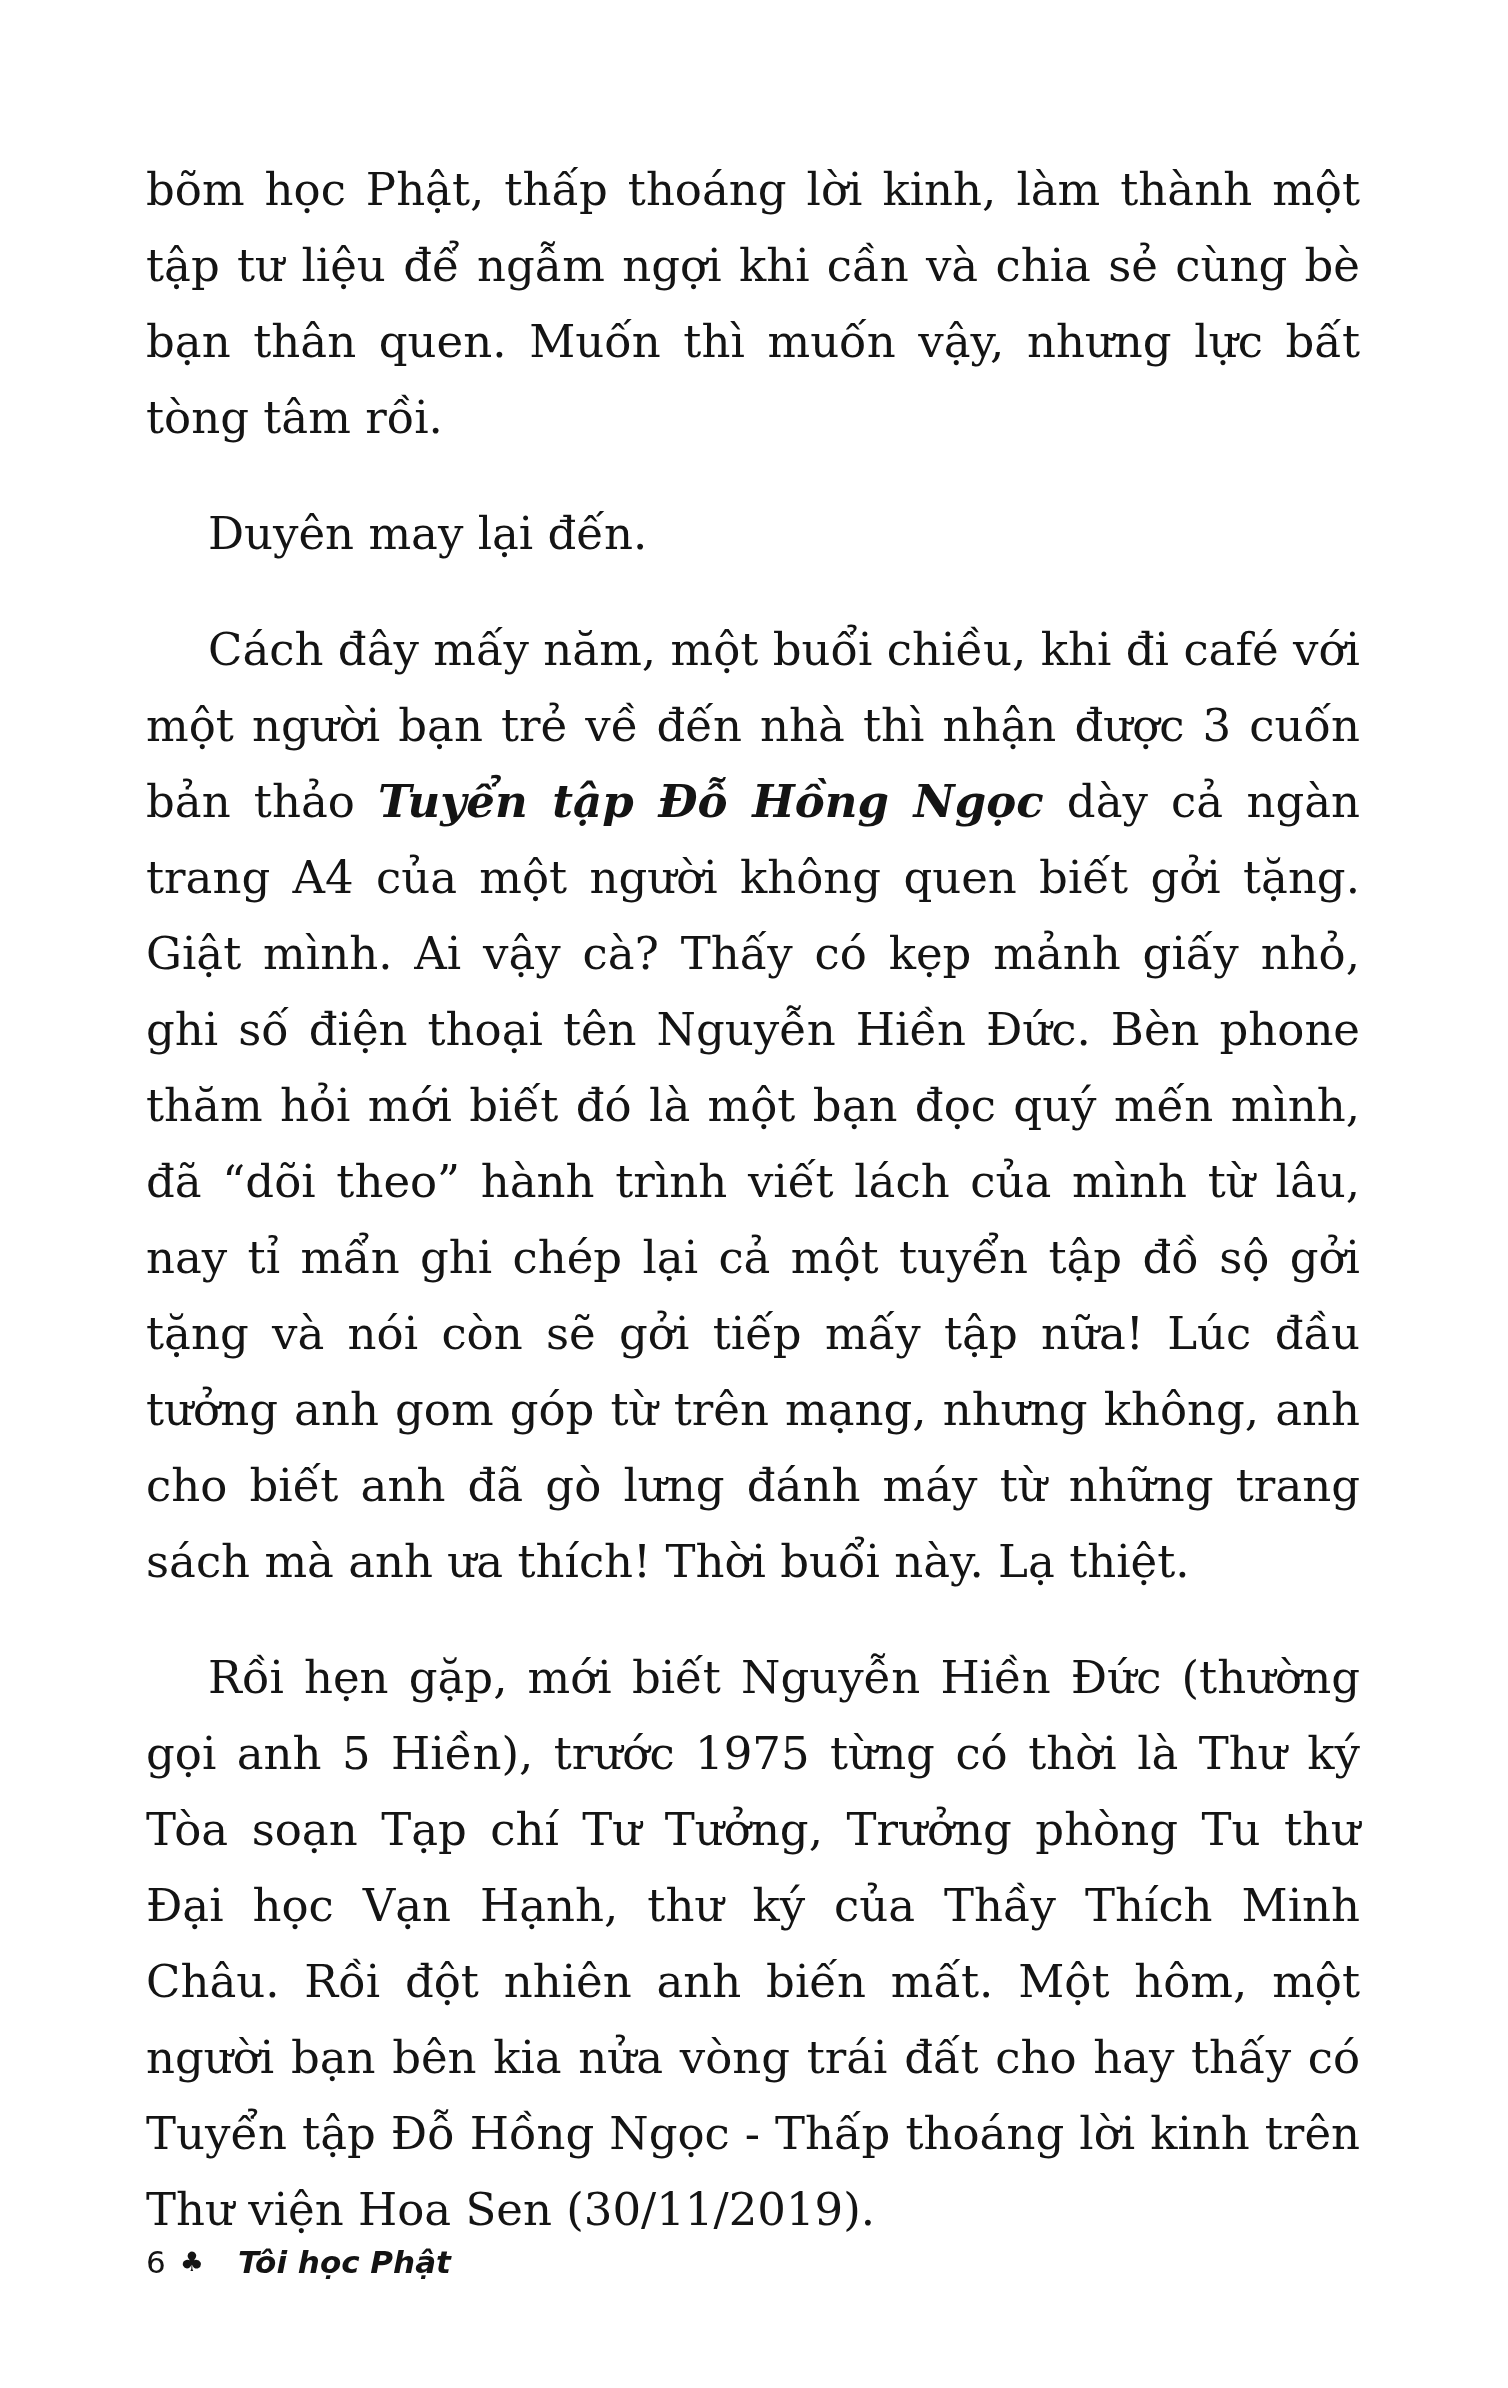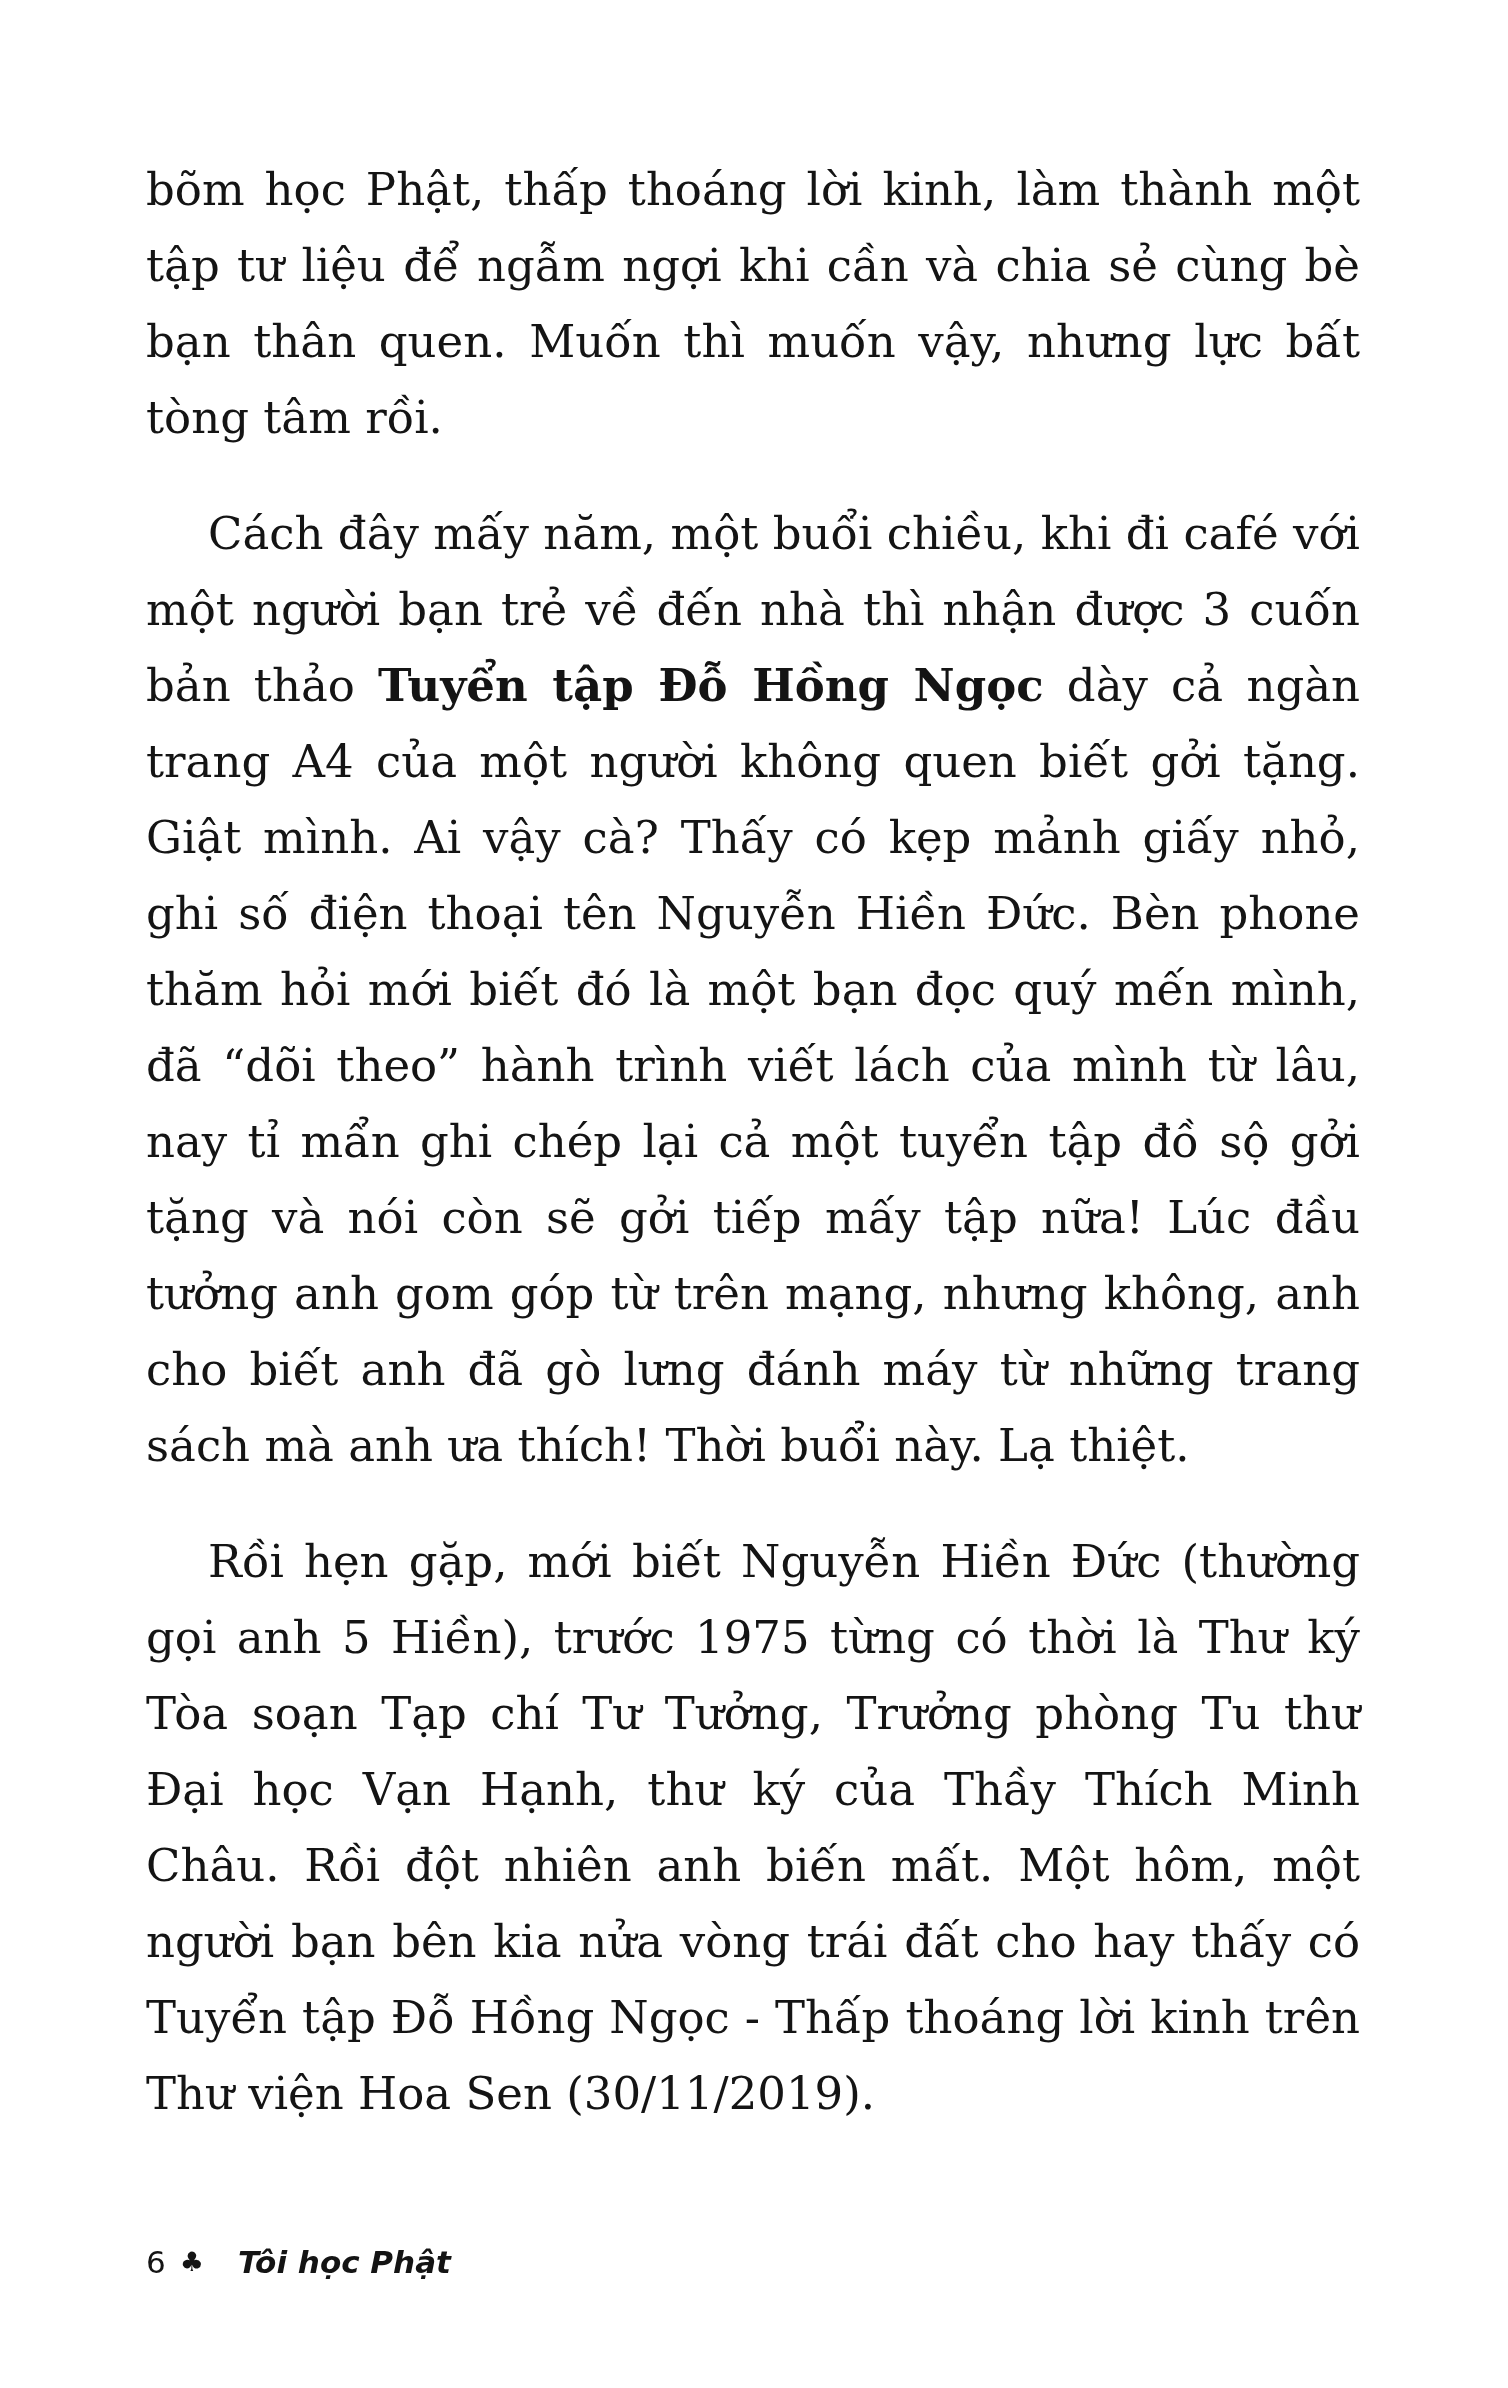--- a/index.html
+++ b/index.html
@@ -26,21 +26,21 @@
     font-size: 45px;
     line-height: 76px;
     text-align: justify;
     text-justify: inter-word;
   }
   .para.indent {
     text-indent: 62px;
   }
   .normal { font-style: normal; font-weight: normal; }
   .italic { }
-  .bold-italic { font-weight: bold; }
+  .bold-italic { font-style: italic; font-weight: bold; }
   .footer {
     position: absolute;
     left: 146px;
     bottom: 108px;
     font-family: "DejaVu Sans", "Liberation Sans", sans-serif;
     font-size: 31px;
     color: #141414;
     display: flex;
     align-items: center;
     gap: 14px;
@@ -60,20 +60,21 @@
     font-style: italic;
     margin-left: 20px;
   }
 </style>
 </head>
 <body>
 
 <div class="page">
   <div class="text-block">
       <p class="para"><span class="normal">bõm học Phật, thấp thoáng lời kinh, làm thành một tập tư liệu để ngẫm ngợi khi cần và chia sẻ cùng bè bạn thân quen. Muốn thì muốn vậy, nhưng lực bất tòng tâm rồi.</span></p>
+      <p class="para indent"><span class="normal">Duyên may lại đến.</span></p>
       <p class="para indent"><span class="normal">Cách đây mấy năm, một buổi chiều, khi đi café với một người bạn trẻ về đến nhà thì nhận được 3 cuốn bản thảo </span><span class="bold-italic">Tuyển tập Đỗ Hồng Ngọc</span><span class="normal"> dày cả ngàn trang A4 của một người không quen biết gởi tặng. Giật mình. Ai vậy cà? Thấy có kẹp mảnh giấy nhỏ, ghi số điện thoại tên Nguyễn Hiền Đức. Bèn phone thăm hỏi mới biết đó là một bạn đọc quý mến mình, đã “dõi theo” hành trình viết lách của mình từ lâu, nay tỉ mẩn ghi chép lại cả một tuyển tập đồ sộ gởi tặng và nói còn sẽ gởi tiếp mấy tập nữa! Lúc đầu tưởng anh gom góp từ trên mạng, nhưng không, anh cho biết anh đã gò lưng đánh máy từ những trang sách mà anh ưa thích! Thời buổi này. Lạ thiệt.</span></p>
       <p class="para indent"><span class="normal">Rồi hẹn gặp, mới biết Nguyễn Hiền Đức (thường gọi anh 5 Hiền), trước 1975 từng có thời là Thư ký Tòa soạn Tạp chí </span><span class="italic">Tư Tưởng</span><span class="normal">, Trưởng phòng Tu thư Đại học Vạn Hạnh, thư ký của Thầy Thích Minh Châu. Rồi đột nhiên anh biến mất. Một hôm, một người bạn bên kia nửa vòng trái đất cho hay thấy có </span><span class="italic">Tuyển tập Đỗ Hồng Ngọc - Thấp thoáng lời kinh</span><span class="normal"> trên Thư viện Hoa Sen (30/11/2019).</span></p>
     </div>
   <div class="footer">
     <span class="page-num">6</span>
     <span class="club">♣</span>
     <span class="book-title">Tôi học Phật</span>
   </div>
 </div>
 

